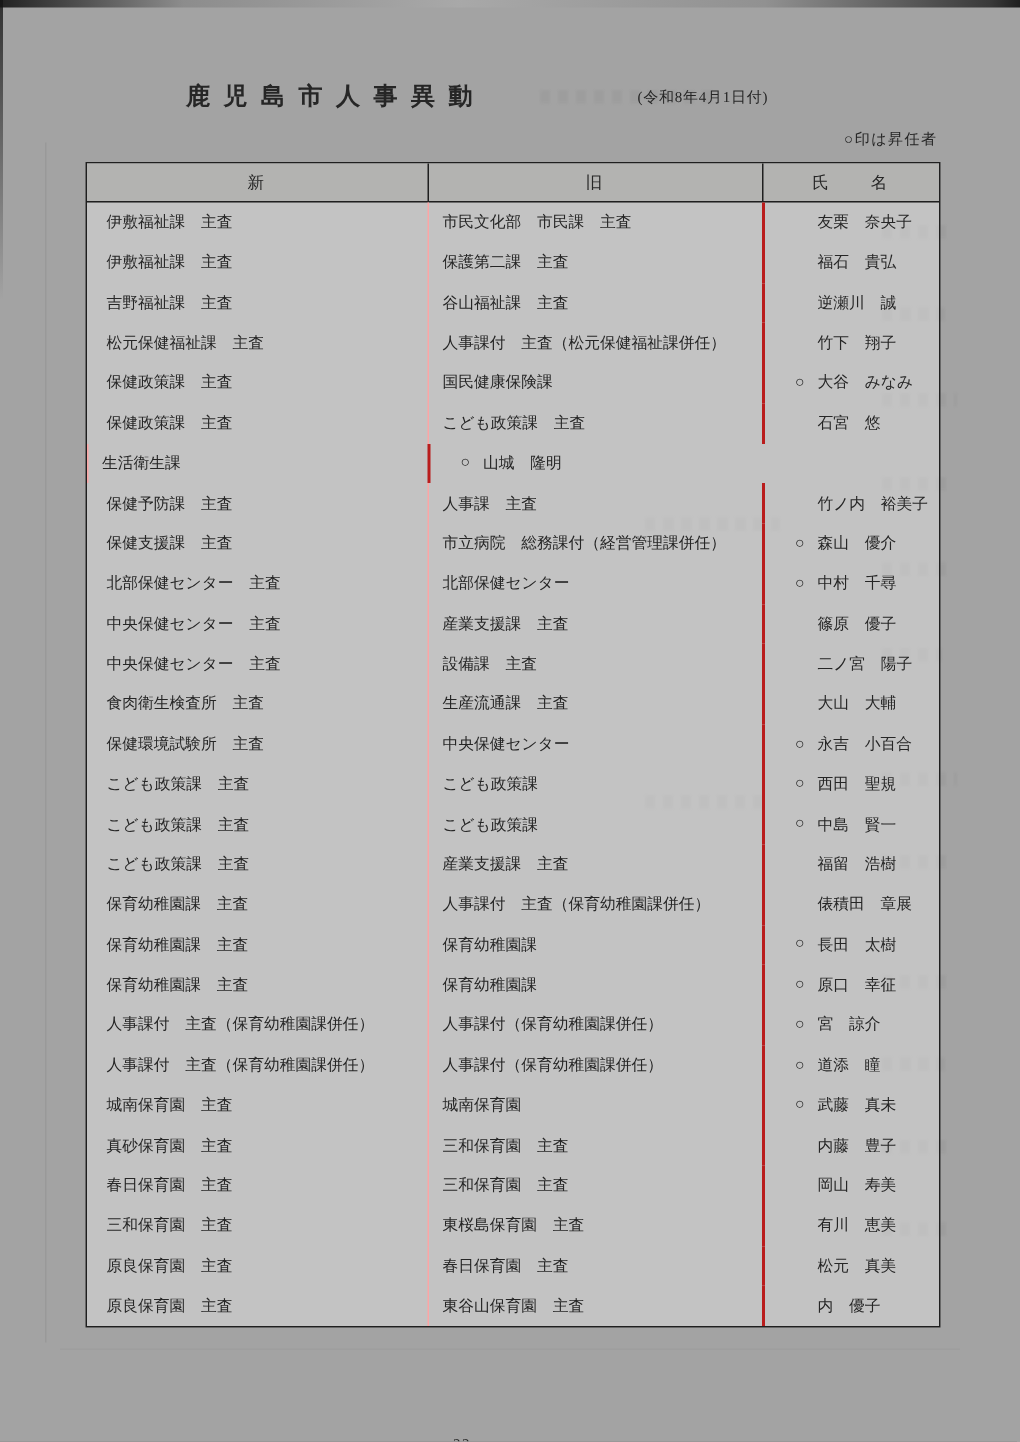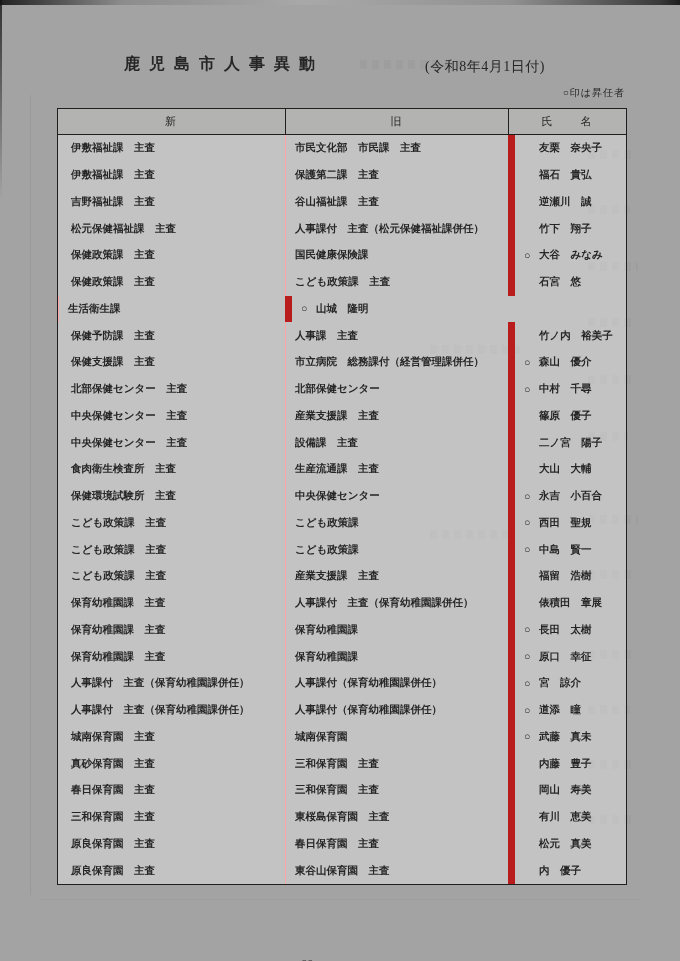--- a/index.html
+++ b/index.html
@@ -32,21 +32,21 @@
     filter:blur(.6px);
   }
   .title-row{
     position:absolute;left:0;top:54px;width:680px;height:20px;
   }
   .doc-title{
     position:absolute;left:124px;top:0;
     font-size:16px;font-weight:600;letter-spacing:9px;white-space:nowrap;
   }
   .date-note{
-    position:absolute;left:425px;top:4px;font-size:14px;letter-spacing:.5px;white-space:nowrap;
+    position:absolute;left:425px;top:4px;font-size:10px;letter-spacing:.5px;white-space:nowrap;
   }
   .legend{
     position:absolute;right:55px;top:86px;font-size:10px;letter-spacing:1px;
   }
   .table{
     position:absolute;left:57px;top:108px;width:570px;
     border:1.6px solid #1f1f1f;
     box-sizing:border-box;
     background:rgba(255,255,255,.35);
   }
@@ -58,29 +58,28 @@
   }
   .th{
     display:flex;align-items:center;justify-content:center;
     font-size:11px;letter-spacing:2px;
   }
   .th + .th{border-left:1px solid #1f1f1f;}
   .tbody{}
   .trow{
     display:grid;grid-template-columns:227px 223px 1fr;
     height:26.75px;
-    font-weight:bold;
   }
   .td{
     display:flex;align-items:center;
     font-size:10.5px;white-space:nowrap;overflow:hidden;
   }
   .td.new{padding-left:13px;}
   .td.old{padding-left:9px;border-left:1px solid #fca5a5;}
-  .td.name{border-left:7px solid #b91c1c;padding-left:9px;}
+  .td.name{border-left:2px solid #b91c1c;padding-left:20px;}
   .circle{
     display:inline-block;width:15px;font-size:10.5px;flex:0 0 15px;
   }
   .page-number{
     position:absolute;left:0;top:958px;width:616px;text-align:center;
     font-size:10px;letter-spacing:1px;
   }
   .bottom-rule{
     position:absolute;left:40px;top:899px;width:600px;height:1px;
     background:rgba(120,120,120,.12);

